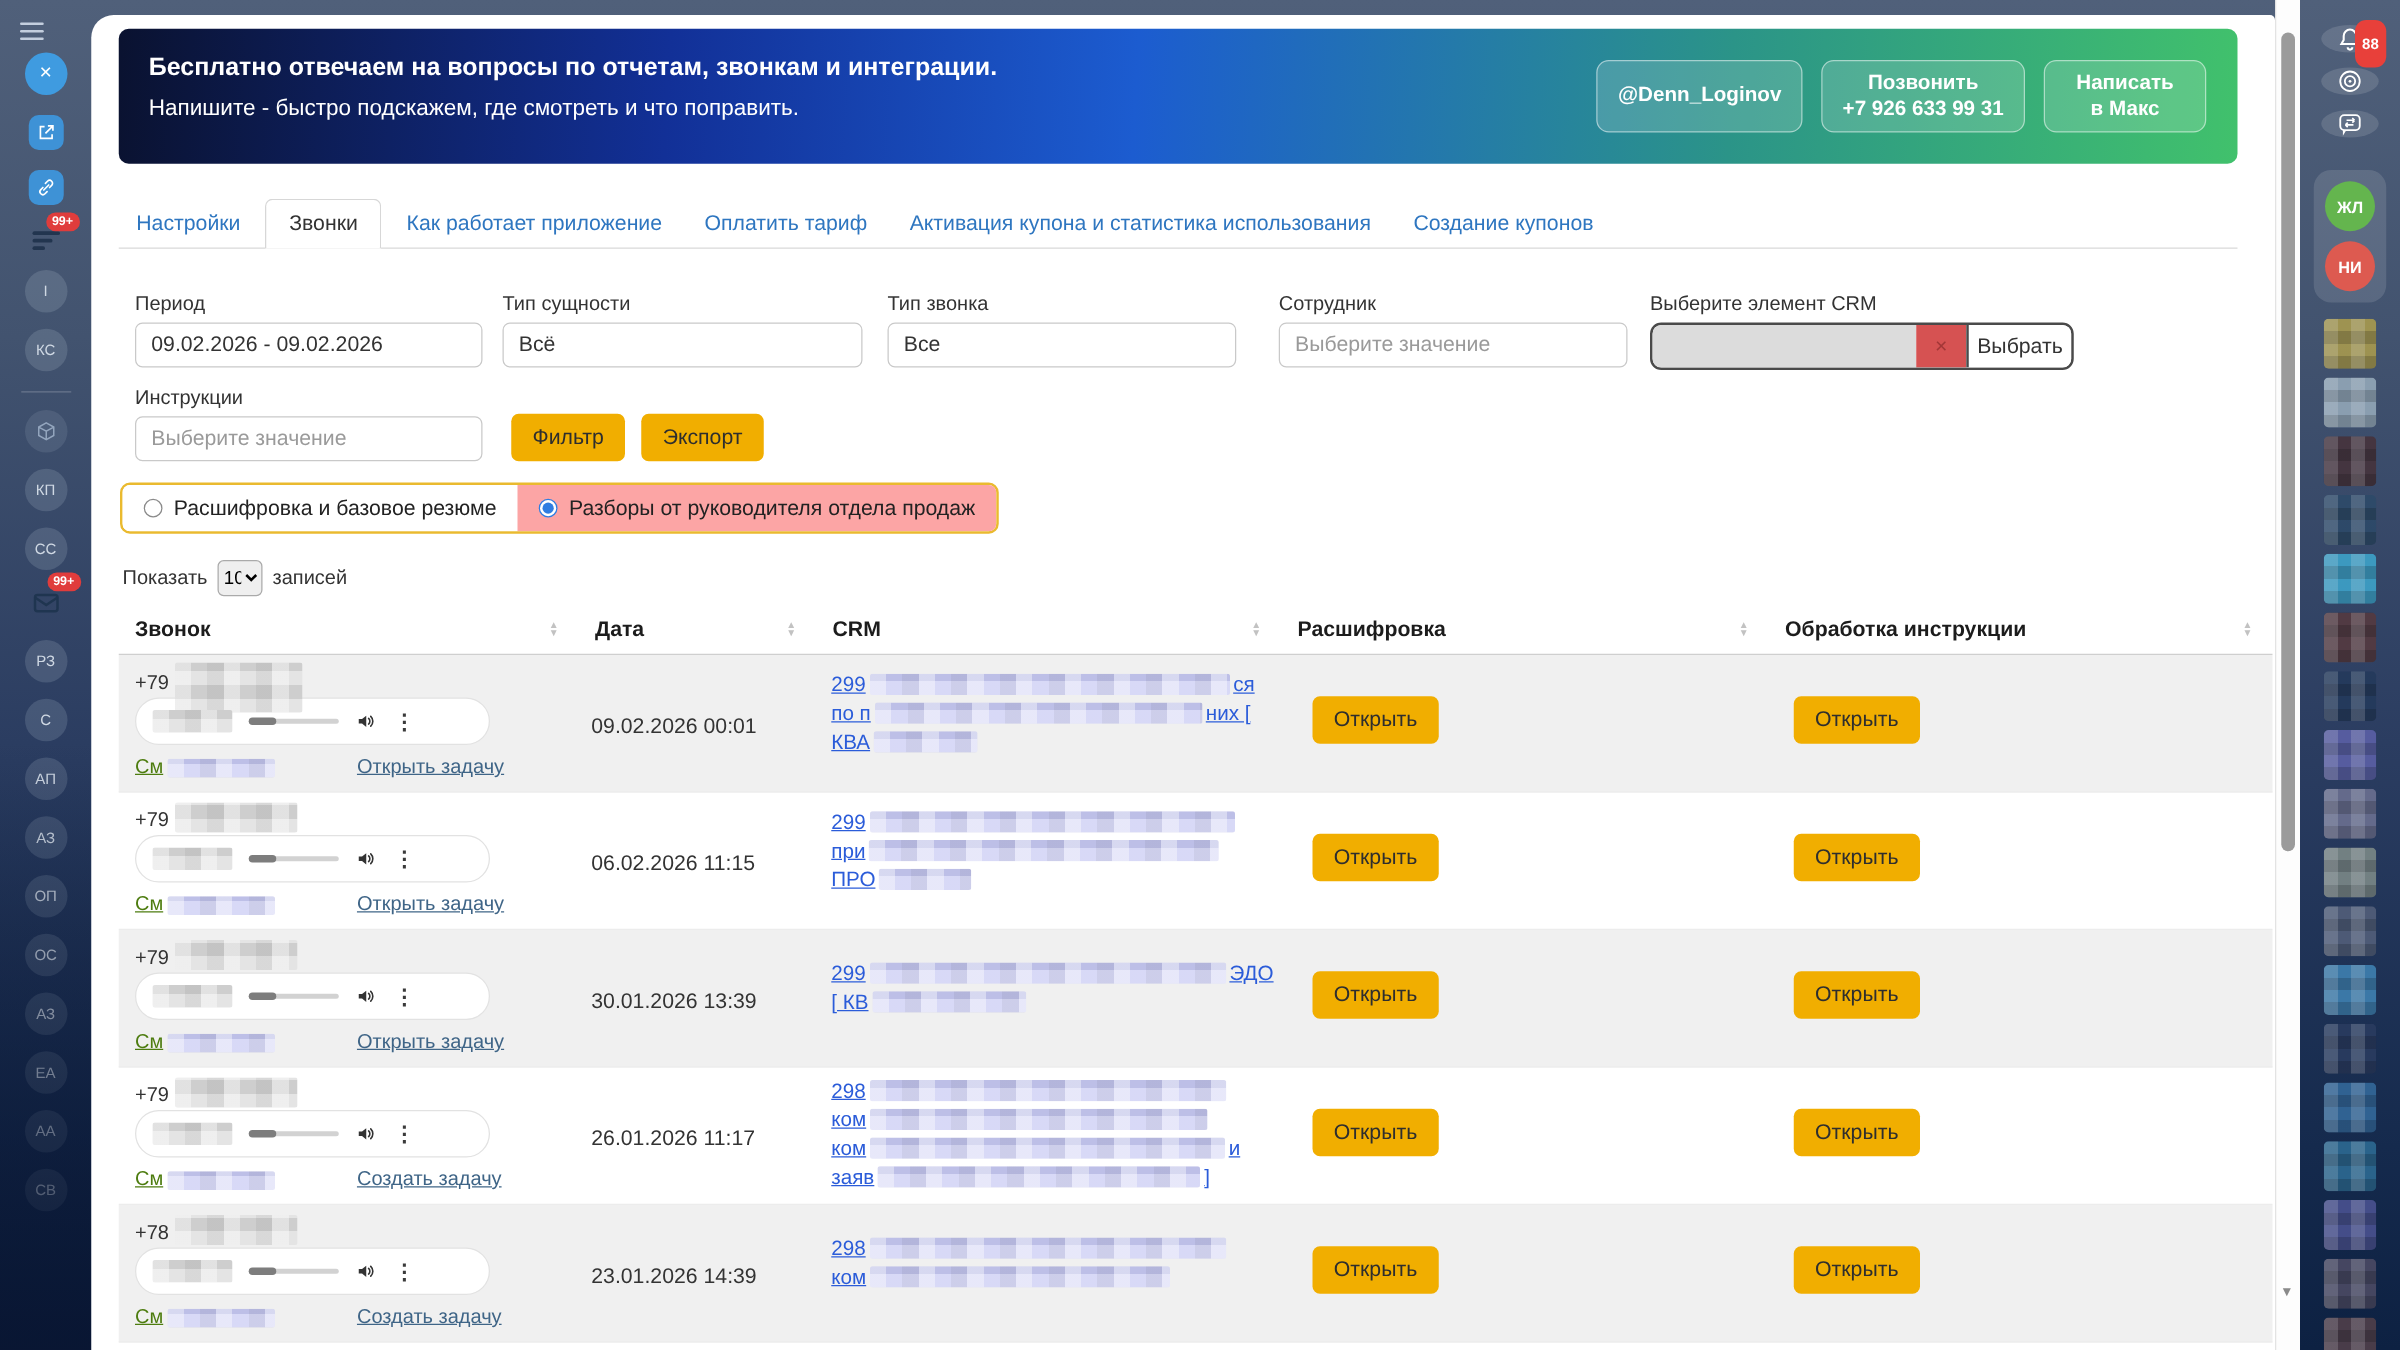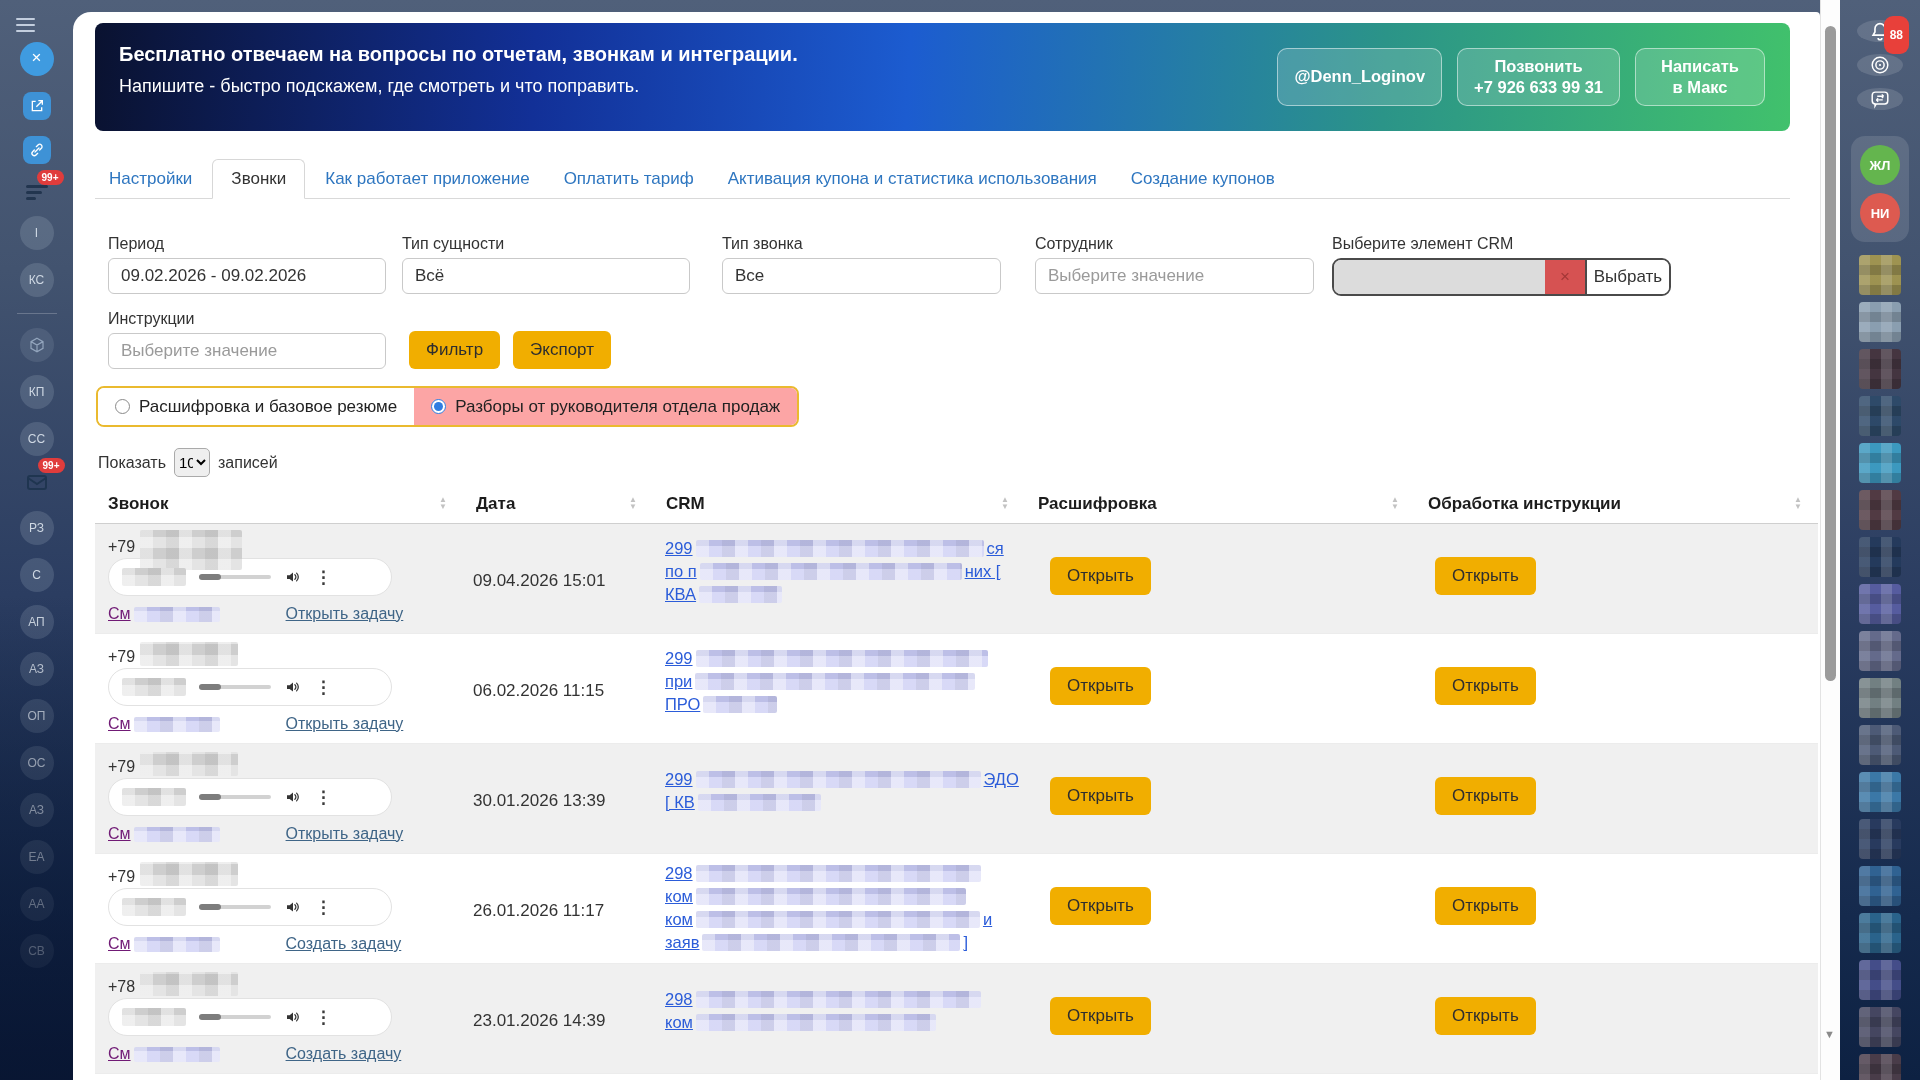--- a/index.html
+++ b/index.html
@@ -105,21 +105,21 @@
   .mz { display:inline-block; border-radius:2px; background-color:#d9d9d9;
     background-image:repeating-linear-gradient(90deg,rgba(255,255,255,.4) 0 13px,rgba(0,0,0,0) 13px 26px,rgba(0,0,0,.05) 26px 39px),
                      repeating-linear-gradient(0deg,rgba(255,255,255,.3) 0 11px,rgba(0,0,0,.05) 11px 22px); }
   .mz.purple { background-color:#c7c9f3; }
   .player { width:284px; height:38px; border:1px solid #e2e2e2; border-radius:19px; background:#fff; display:flex; align-items:center; padding:0 13px; gap:13px; margin-top:2px; }
   .pbar { width:72px; height:4px; background:#d2d2d2; border-radius:2px; position:relative; }
   .pfill { position:absolute; left:0; top:-1px; width:22px; height:6px; background:#7d7d7d; border-radius:3px; }
   .kebab { color:#3a3a3a; font-size:17px; font-weight:bold; cursor:pointer; }
   .kebab::after { content:"⋮"; }
   .rowlinks { margin-top:9px; display:flex; align-items:center; }
-  .seelink { color:#701a75; text-decoration:underline; font-size:16px; display:inline-flex; gap:3px; align-items:center; cursor:pointer; }
+  .seelink { color:#4d7c0f; text-decoration:underline; font-size:16px; display:inline-flex; gap:3px; align-items:center; cursor:pointer; }
   .tasklink { margin-left:66px; color:#3f6587; text-decoration:underline; font-size:16px; cursor:pointer; }
 
   .c-date { padding:47px 0 0 10px; color:#333; }
   .c-crm { padding:13px 0 0 12px; }
   .crmline { display:block; line-height:23px; color:#2b5cd9; text-decoration:underline; font-size:16.5px; cursor:pointer; }
   .crmline .mz { height:17px; vertical-align:-3px; margin:0 3px; }
   .c-btn  { padding:33px 0 0 25px; }
   .c-btn2 { padding:33px 0 0 20px; }
 </style>
 </head>
@@ -276,21 +276,21 @@
   <div class="content">
     <div class="frow1">
       <div class="f" style="width:278px">
         <span class="flabel">Период</span>
         <input class="inp" value="09.02.2026 - 09.02.2026" style="">
       </div>
       <div class="f" style="width:288px">
         <span class="flabel">Тип сущности</span>
         <input class="inp" value="Всё" style="">
       </div>
-      <div class="f" style="width:279px;margin-left:16px">
+      <div class="f" style="width:279px;margin-left:4px">
         <span class="flabel">Тип звонка</span>
         <input class="inp" value="Все" style="">
       </div>
       <div class="f" style="width:279px;margin-left:18px">
         <span class="flabel">Сотрудник</span>
         <input class="inp" placeholder="Выберите значение" style="">
       </div>
       <div class="f" style="margin-left:2px">
         <span class="flabel">Выберите элемент CRM</span>
         <div class="crm-group">
@@ -355,21 +355,21 @@
           <span class="kebab"></span>
         </div>
         <div class="rowlinks">
           <a class="seelink">
               <span>См</span>
               <span class="mz purple" style="width:86px;height:15px"></span>
             </a>
           <a class="tasklink">Открыть задачу</a>
         </div>
       </div>
-      <div class="c-date">09.04.2026 15:01</div>
+      <div class="c-date">09.02.2026 00:01</div>
       <div class="c-crm">
         <a>
           <span class="crmline"><span>299</span><span class="mz purple" style="width:288px"></span><span>ся</span></span>
           <span class="crmline"><span>по п</span><span class="mz purple" style="width:262px"></span><span>них [</span></span>
           <span class="crmline"><span>КВА</span><span class="mz purple" style="width:83px"></span><span></span></span>
         </a>
       </div>
       <div class="c-btn"><button class="ybtn">Открыть</button></div>
       <div class="c-btn2"><button class="ybtn">Открыть</button></div>
     </div>

